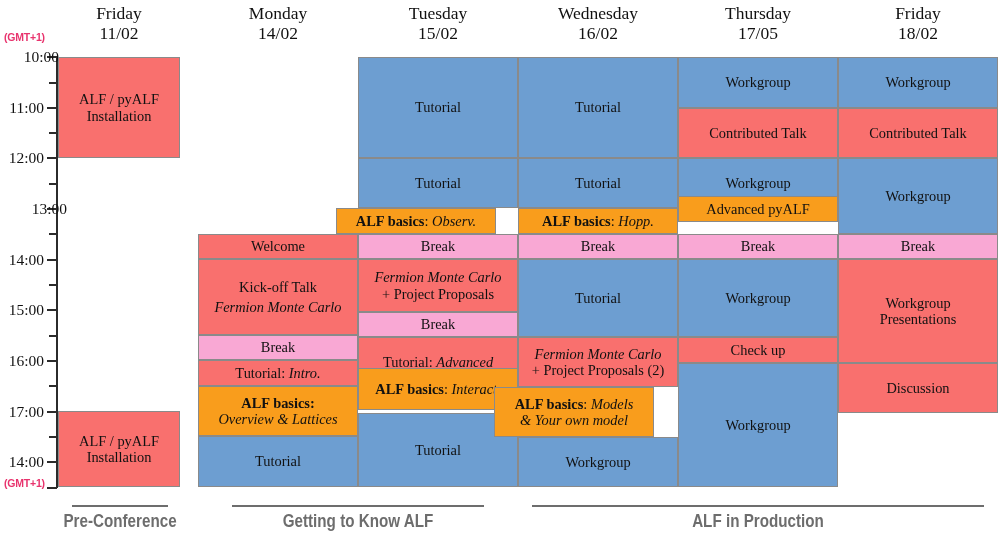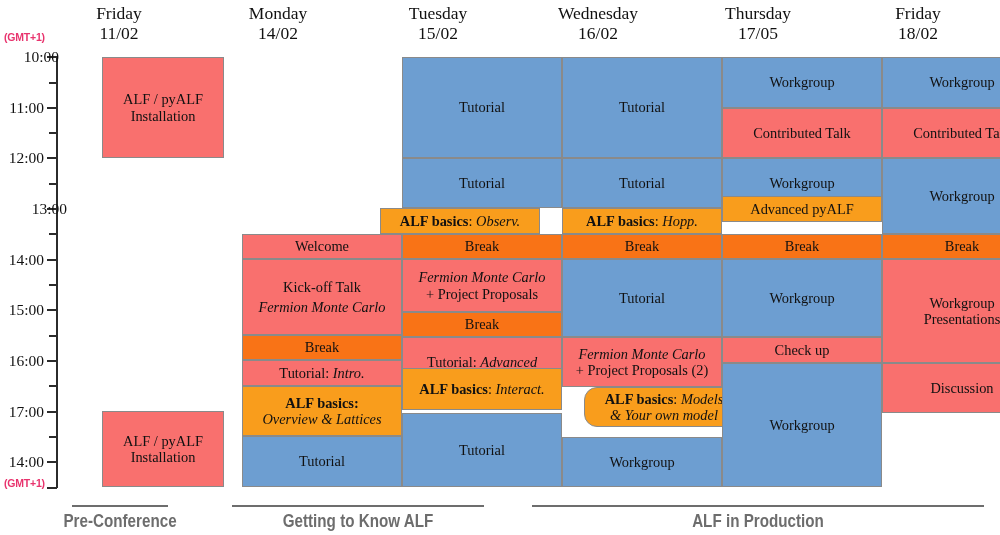--- a/index.html
+++ b/index.html
@@ -62,32 +62,31 @@
     border:0.8px solid #8a8a8a;
     display:flex;
     align-items:center;
     justify-content:center;
     text-align:center;
     font-size:14.4px;
     line-height:1.14;
     color:#111;
     padding:0 3px;
     overflow:hidden;
-    margin-left:44px;
   }
   .ev .txt{display:block;width:100%;}
   .ev .l1{display:block;}
   .ev .l2{display:block;}
   .ev b{font-weight:bold;}
   .ev i{font-style:italic;}
 
   .c-red{background:#f9706e;}
   .c-blue{background:#6d9ed1;}
   .c-orange{background:#f99d1c;}
-  .c-yellow{background:#f97316;}
+  .c-yellow{background:#f9a8d4;}
 
   
   .sect{
     position:absolute;
     text-align:center;
   }
   .sect .bar{
     height:2.4px;
     background:#6d6d6d;
     margin:0 auto 3px auto;
@@ -320,21 +319,21 @@
       </span>
   </div>
 
   <div class="ev c-red" style="left:518px;top:337px;width:160px;height:50px;">
     <span class="txt">
       <span class="l1" style="font-style:italic;">Fermion Monte Carlo</span>
       <span class="l2">+ Project Proposals (2)</span>
     </span>
   </div>
 
-  <div class="ev c-orange" style="left:540px;top:387px;width:160px;height:40px;border-radius:13px;">
+  <div class="ev c-orange" style="left:494px;top:387px;width:160px;height:50px;">
     <span class="txt">
       <span class="l1"><b>ALF basics</b><span>: </span><i>Models</i></span>
       <span class="l2" style="font-style:italic;">&amp; Your own model</span>
     </span>
   </div>
 
   <div class="ev c-blue" style="left:518px;top:437px;width:160px;height:50px;">
     <span class="txt">
         <span class="l1">Workgroup</span>
       </span>

